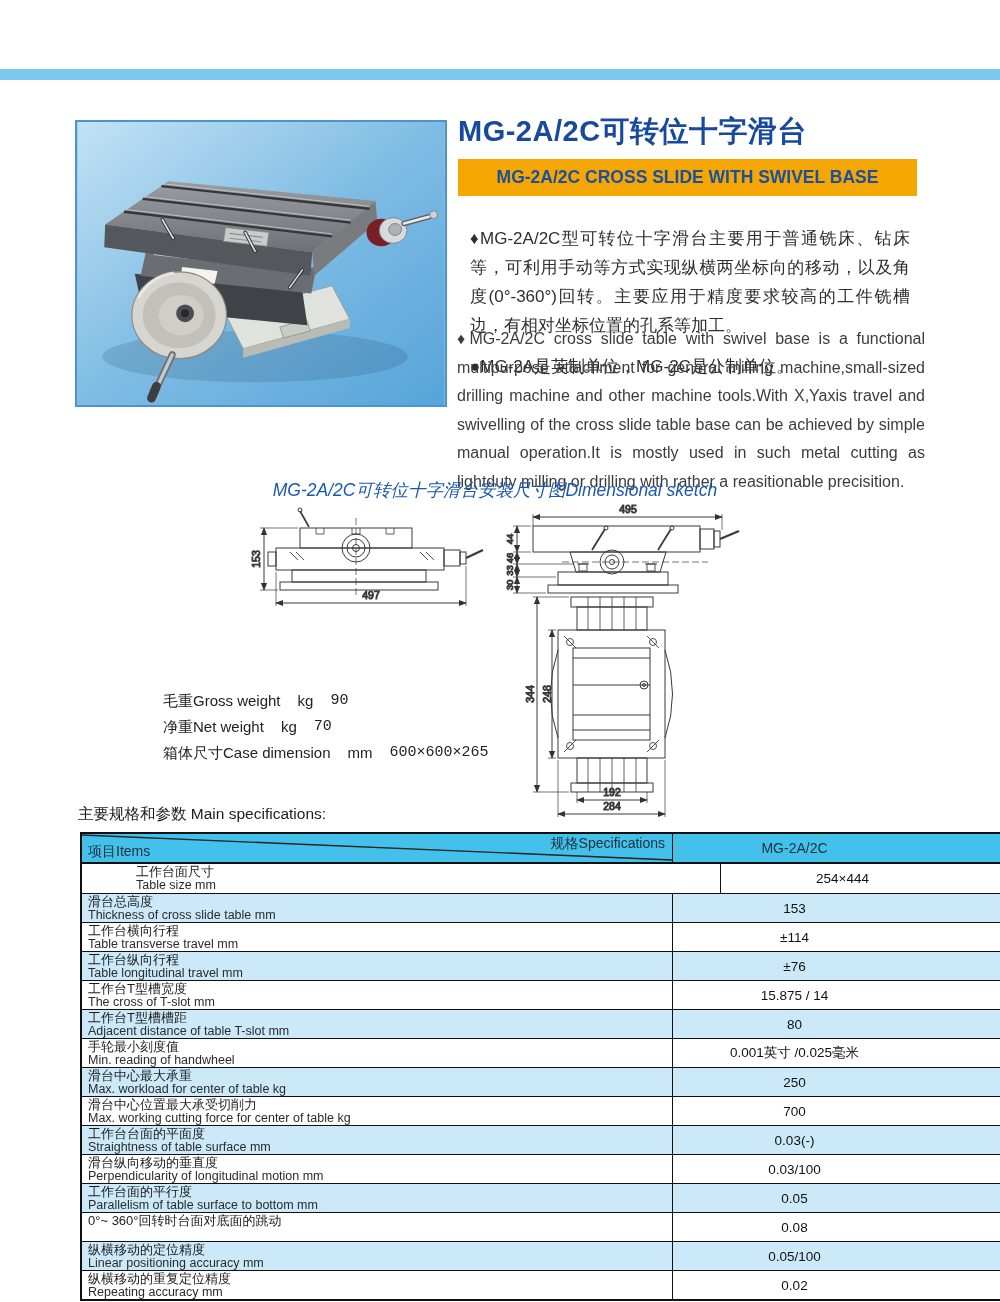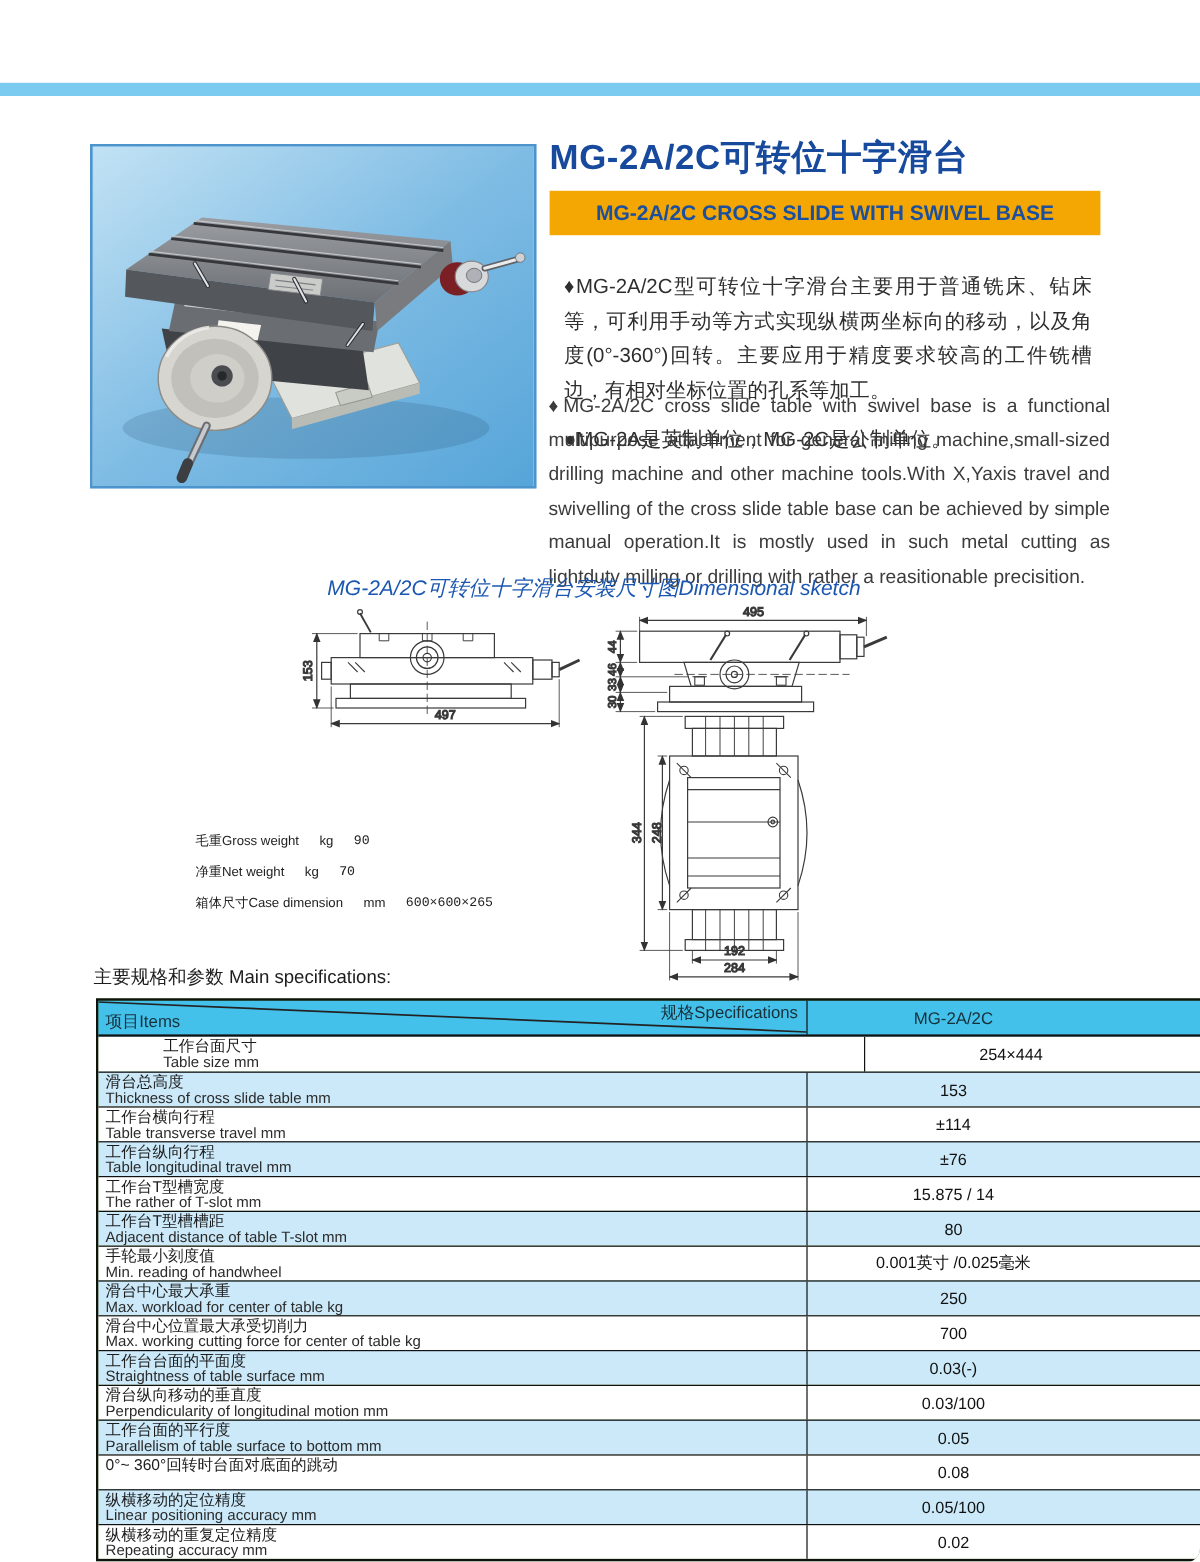--- a/index.html
+++ b/index.html
@@ -1,38 +1,38 @@
 <!DOCTYPE html>
 <html><head>
 <meta charset="utf-8">
 <style>
   html,body{margin:0;padding:0;background:#fff;}
   .page{position:relative;width:1000px;height:1302px;background:#ffffff;overflow:hidden;
-        font-family:"Liberation Sans","DejaVu Sans",sans-serif;color:#222;border-radius:12px;}
+        font-family:"Liberation Sans","DejaVu Sans",sans-serif;color:#222;}
   .topbar{position:absolute;left:0;top:69px;width:1000px;height:11px;background:#7ACBEF;}
 
   .photo{position:absolute;left:75px;top:120px;width:372px;height:287px;
          border:2px solid #4E94CC;box-sizing:border-box;background:#8cc3e6;}
   .photo svg{display:block;width:100%;height:100%;}
 
   .title{position:absolute;left:458px;top:112px;width:470px;font-size:29px;font-weight:bold;
          color:#17499D;letter-spacing:.5px;}
   .banner{position:absolute;left:458px;top:159px;width:459px;height:37px;background:#F4A702;
           color:#1C4F9E;font-size:17.5px;font-weight:bold;text-align:center;line-height:37px;}
   .desc-zh{position:absolute;left:458px;top:212px;width:464px;font-size:17px;line-height:29px;
            color:#2E2E2E;text-align:justify;}
   .desc-zh p{margin:12px;}
   .desc-en{position:absolute;left:457px;top:325px;width:468px;font-size:16px;line-height:28.5px;
            color:#3C3C3C;text-align:justify;}
   .sketch-heading{position:absolute;left:0;top:478px;width:990px;text-align:center;
                   font-size:17.5px;font-weight:500;color:#1B57B0;font-style:italic;}
   .drawings{position:absolute;left:230px;top:500px;width:545px;height:322px;}
   .drawings svg{display:block;width:100%;height:100%;}
 
-  .weights{position:absolute;left:163px;top:688px;font-size:11px;color:#222;}
+  .weights{position:absolute;left:163px;top:688px;font-size:15px;color:#222;}
   .weights .wrow{display:flex;line-height:26px;white-space:nowrap;}
   .weights .wunit{margin-left:17px;}
   .weights .wval{margin-left:17px;font-family:Liberation Mono, monospace;}
 
   .spec-heading{position:absolute;left:78px;top:804px;font-size:15.5px;font-weight:500;color:#1d1d1d;}
 
   .spec-table{position:absolute;left:80px;top:832px;width:970px;border:2px solid #111;
               box-sizing:border-box;background:#4d7c0f;}
   .spec-header{display:grid;grid-template-columns:591px 243px;height:28px;background:#43C1EA;
                border-bottom:2px solid #111;}
@@ -377,21 +377,21 @@
         <div class="spec-row alt">
           <div class="cell-item">
             <div class="zh">工作台纵向行程</div>
             <div class="en">Table longitudinal travel mm</div>
           </div>
           <div class="cell-val">±76</div>
         </div>
         <div class="spec-row">
           <div class="cell-item">
             <div class="zh">工作台T型槽宽度</div>
-            <div class="en">The rather of T-slot mm</div>
+            <div class="en">The cross of T-slot mm</div>
           </div>
           <div class="cell-val">15.875 / 14</div>
         </div>
         <div class="spec-row alt">
           <div class="cell-item">
             <div class="zh">工作台T型槽槽距</div>
             <div class="en">Adjacent distance of table T-slot mm</div>
           </div>
           <div class="cell-val">80</div>
         </div>

